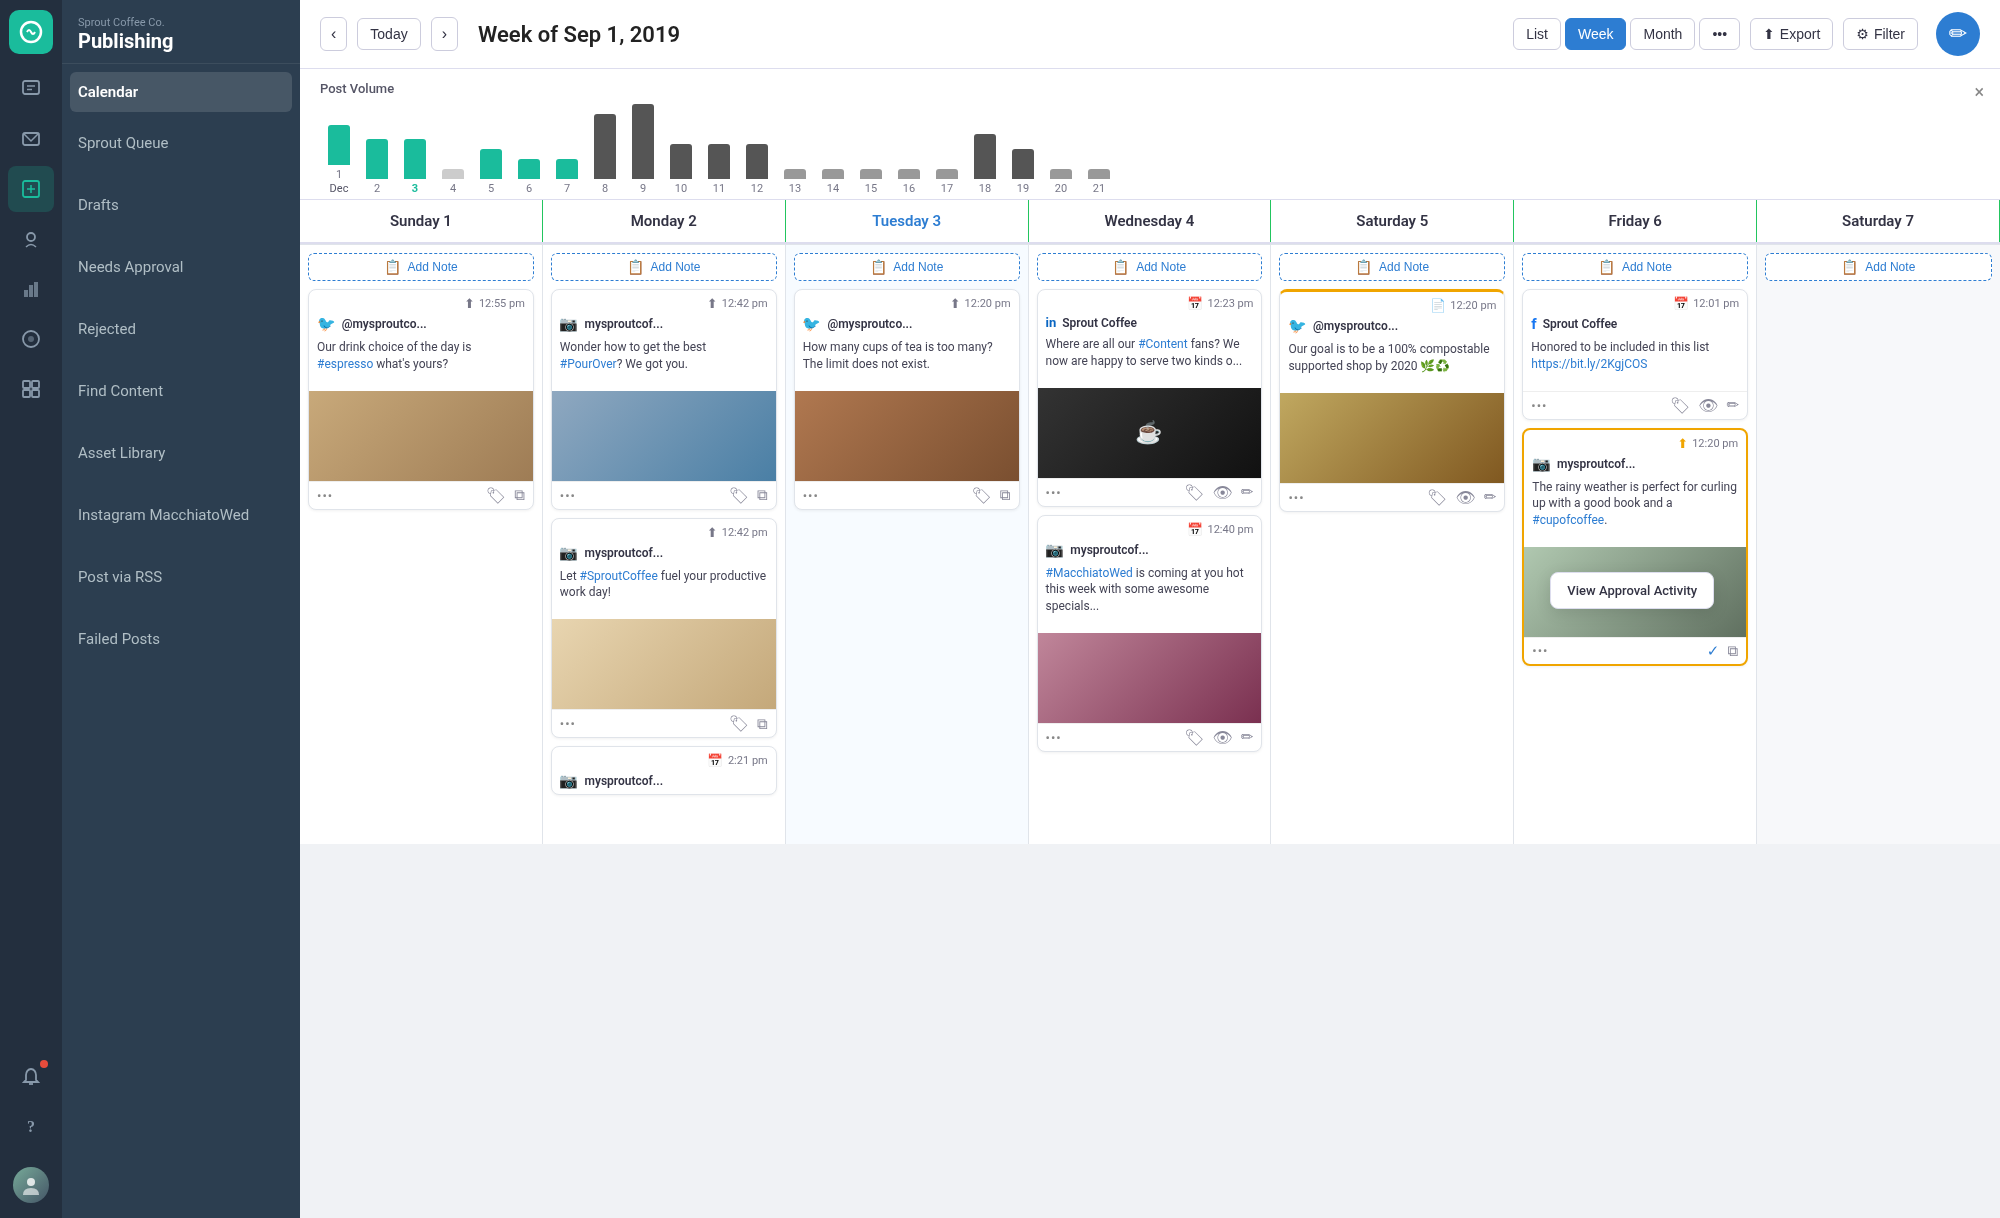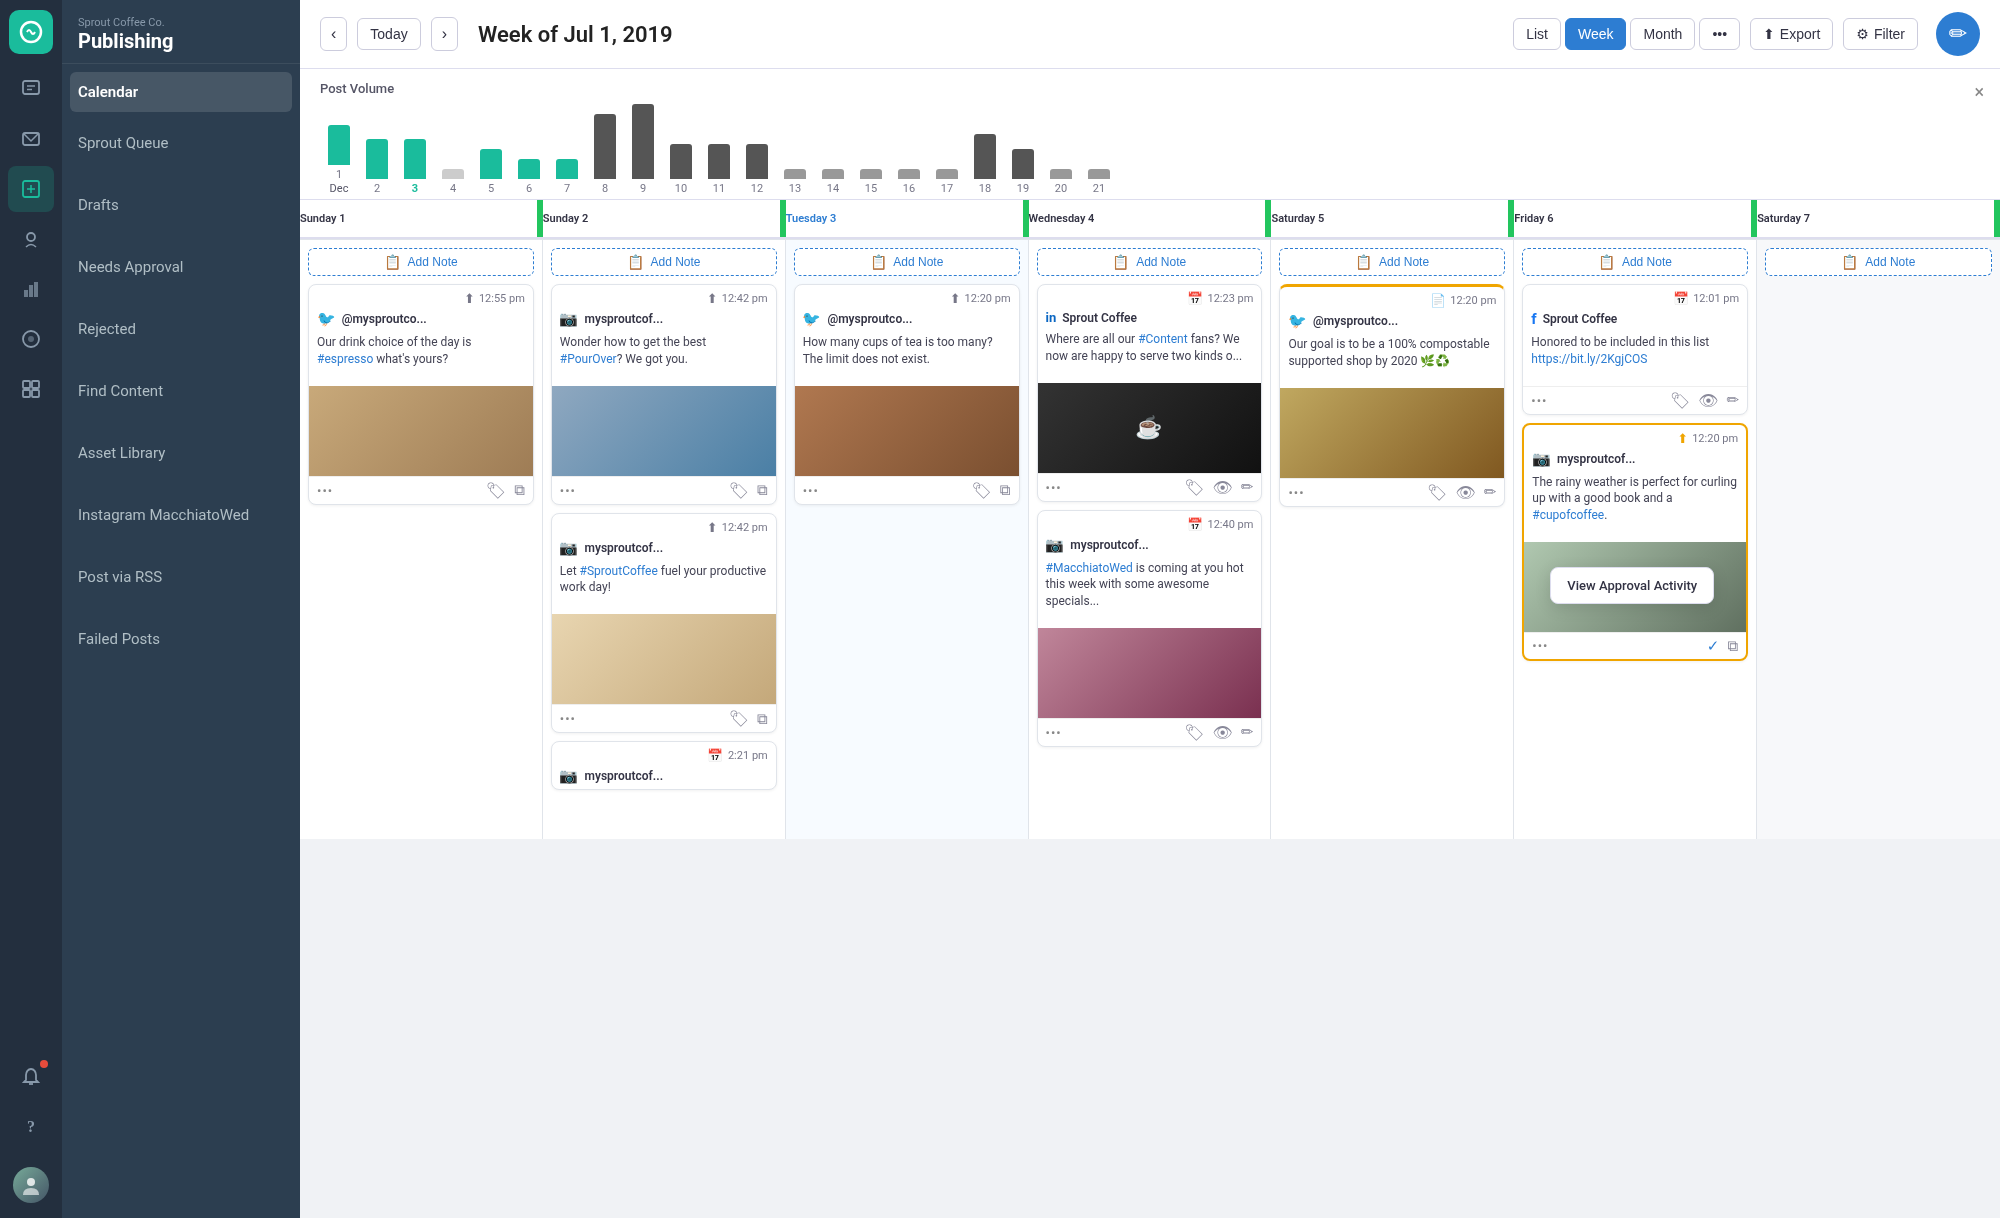--- a/index.html
+++ b/index.html
@@ -35,21 +35,21 @@
     .chart-close { position: absolute; top: 12px; right: 16px; cursor: pointer; color: #888; font-size: 18px; }
     .chart-bars { display: flex; align-items: flex-end; gap: 0; }
     .chart-col { display: flex; flex-direction: column; align-items: center; min-width: 38px; }
     .chart-bar { width: 22px; border-radius: 3px 3px 0 0; }
     .chart-num { font-size: 11px; color: #778; margin-top: 3px; }
     .chart-month { font-size: 11px; color: #556; margin-top: 1px; }
 
     
     .calendar { flex: 1; overflow: auto; }
     .cal-header { display: grid; grid-template-columns: repeat(7, 1fr); background: #fff; border-bottom: 2px solid #dde; position: sticky; top: 0; z-index: 10; }
-    .cal-day-header { text-align: left; padding: 12px 0; font-size: 11px; font-weight: 600; color: #334; border-right: 6px solid #22c55e; }
+    .cal-day-header { text-align: center; padding: 12px 0; font-size: 15px; font-weight: 600; color: #334; border-right: 1px solid #22c55e; }
     .cal-body { display: grid; grid-template-columns: repeat(7, 1fr); }
     .cal-col { border-right: 1px solid #e0e4ea; border-top: 1px solid #e0e4ea; background: #fff; padding: 8px; min-height: 600px; }
     .cal-col:last-child { border-right: none; }
 
     .add-note-btn { display: flex; align-items: center; gap: 6px; border: 1.5px dashed #2d7dd2; border-radius: 6px; color: #2d7dd2; background: #fff; font-size: 12px; padding: 5px 8px; cursor: pointer; width: 100%; justify-content: center; margin-bottom: 8px; }
 
     .post-card { background: #fff; border: 1px solid #e0e4ea; border-radius: 8px; margin-bottom: 8px; overflow: hidden; box-shadow: 0 1px 3px rgba(0,0,0,0.06); }
     .post-time { font-size: 11px; color: #778; text-align: right; padding: 6px 8px 2px; display: flex; align-items: center; justify-content: flex-end; gap: 4px; }
     .post-account { display: flex; align-items: center; gap: 6px; padding: 2px 8px 4px; font-size: 12px; font-weight: 600; color: #334; }
     .post-text { font-size: 12px; color: #445; padding: 2px 8px 18px; line-height: 1.4; }
@@ -189,21 +189,21 @@
   <div class="main">
 
     <div class="toolbar">
       <button class="toolbar-btn" style="padding:7px 10px;">
         <span style="font-size:16px;">‹</span>
       </button>
       <button class="toolbar-btn">Today</button>
       <button class="toolbar-btn" style="padding:7px 10px;">
         <span style="font-size:16px;">›</span>
       </button>
-      <span class="week-title">Week of Jul 1, 2019</span>
+      <span class="week-title">Week of Sep 1, 2019</span>
       <div class="view-controls">
         <button class="toolbar-btn">List</button>
         <button class="toolbar-btn active">Week</button>
         <button class="toolbar-btn">Month</button>
         <button class="toolbar-btn">•••</button>
       </div>
       <button class="toolbar-btn">
         <span>⬆</span>
         <span>Export</span>
       </button>
@@ -304,21 +304,21 @@
           <div class="chart-bar" style="height:10px;background:#999;"></div>
           <div class="chart-num">21</div>
         </div>
       </div>
     </div>
 
     <div class="calendar">
 
       <div class="cal-header">
         <div class="cal-day-header">Sunday 1</div>
-        <div class="cal-day-header">Sunday 2</div>
+        <div class="cal-day-header">Monday 2</div>
         <div class="cal-day-header" style="color:#2d7dd2;">Tuesday 3</div>
         <div class="cal-day-header">Wednesday 4</div>
         <div class="cal-day-header">Saturday 5</div>
         <div class="cal-day-header">Friday 6</div>
         <div class="cal-day-header">Saturday 7</div>
       </div>
 
       <div class="cal-body">
 
         <div class="cal-col">

